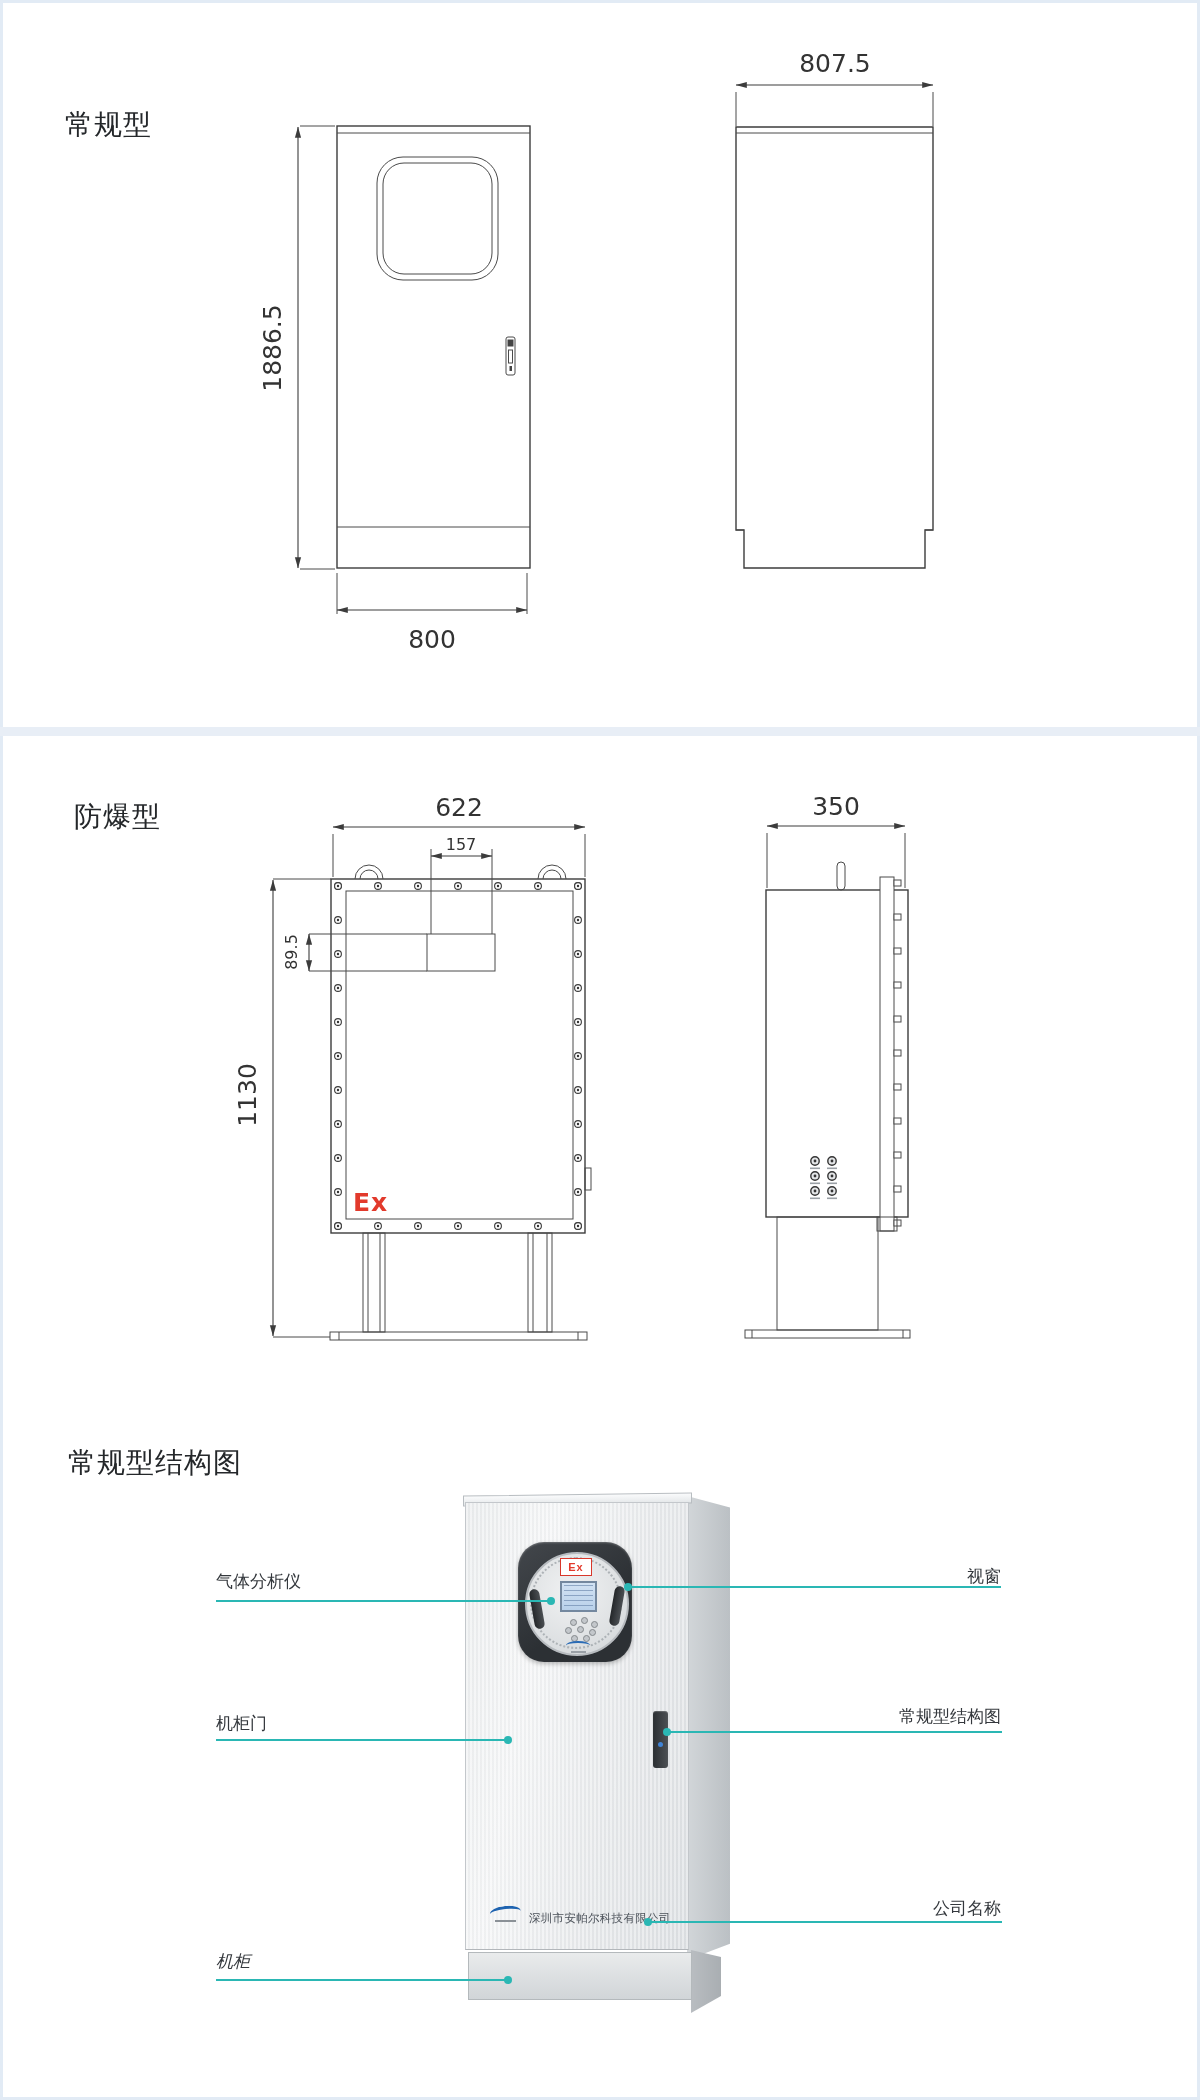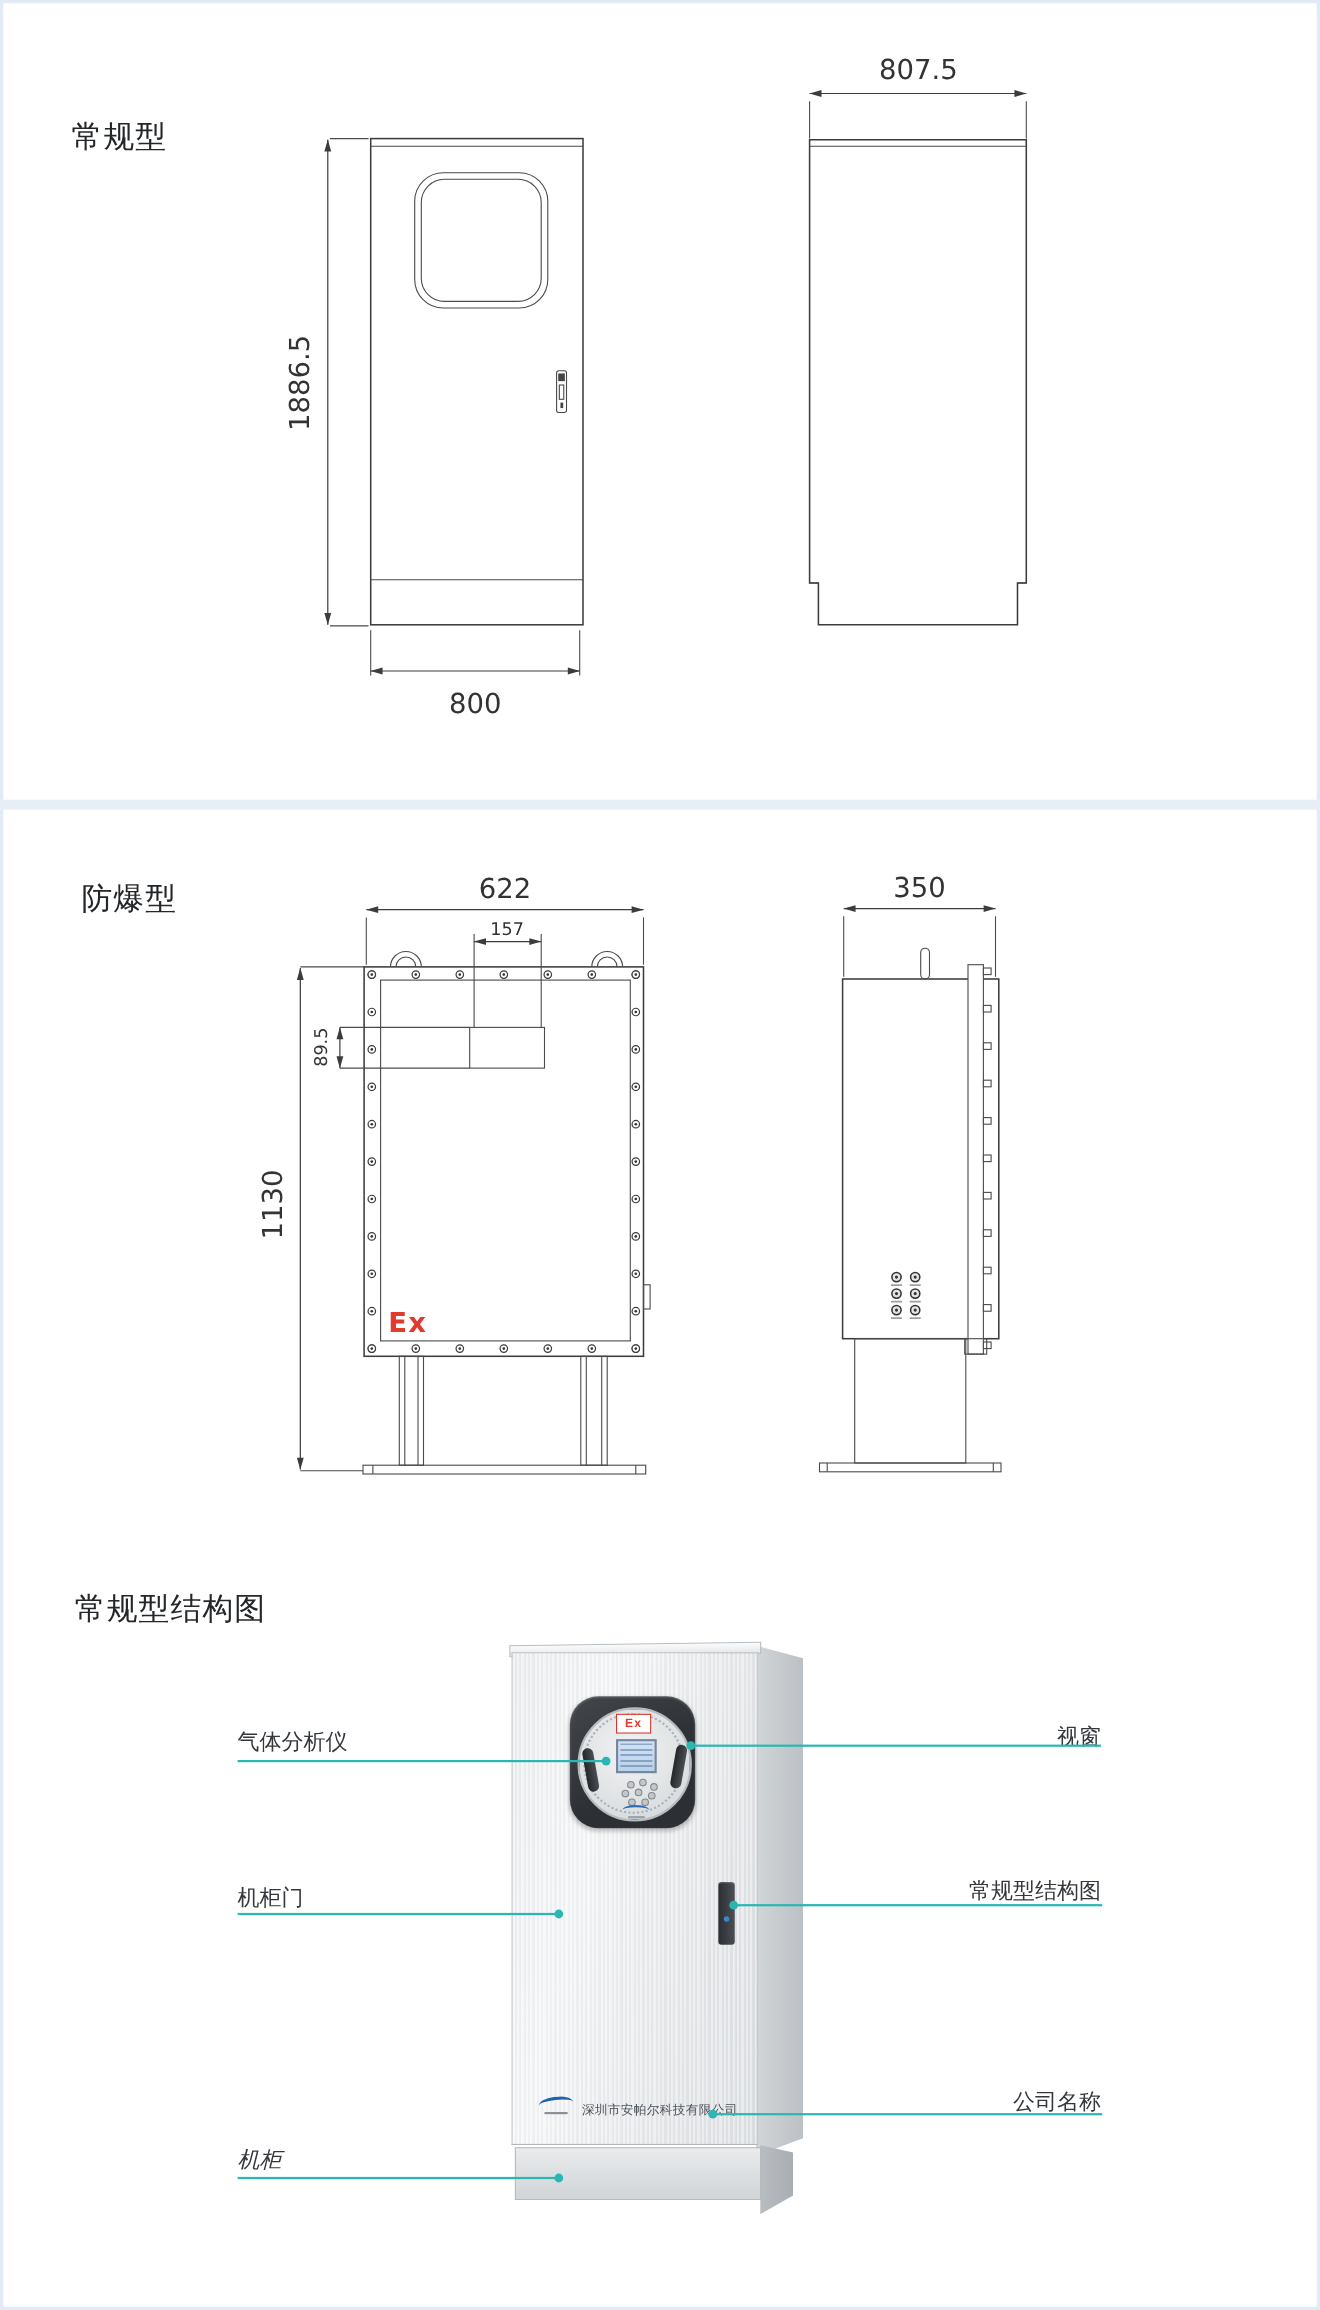--- a/index.html
+++ b/index.html
@@ -51,21 +51,21 @@
   .knob{position:absolute;width:5px;height:5px;border-radius:50%;background:#c3c7cb;border:1px solid #84898d;}
   .mini-swoosh{position:absolute;left:566px;top:1641px;width:24px;height:7px;border-radius:50%;border-top:2px solid #2a6bb5;}
   .mini-text{position:absolute;left:571px;top:1651px;width:15px;height:2px;background:#9aa0a6;}
   .lock{position:absolute;left:653px;top:1711px;width:15px;height:57px;border-radius:3px;
     background:linear-gradient(90deg,#2b2f33,#4c5054);box-shadow:inset 0 1px 1px rgba(255,255,255,.2);}
   .lock .dot{position:absolute;left:5px;top:31px;width:5px;height:5px;border-radius:50%;background:#3f83d6;}
   .brand-swoosh{position:absolute;left:490px;top:1906px;width:31px;height:10px;border-radius:50%;border-top:3px solid #1e63b0;transform:rotate(-6deg);}
   .brand-sub{position:absolute;left:495px;top:1920px;width:21px;height:2px;background:#8b9197;}
   .brand-text{position:absolute;left:529px;top:1911px;font-size:11.5px;color:#4c525a;letter-spacing:.3px;white-space:nowrap;}
   
-  .callout{position:absolute;font-size:20px;color:var(--label);white-space:nowrap;}
+  .callout{position:absolute;font-size:17px;color:var(--label);white-space:nowrap;}
   .lead{position:absolute;height:2px;background:var(--teal);}
   .lead-dot{position:absolute;width:8px;height:8px;border-radius:50%;background:var(--teal);}
 </style>
 </head>
 <body>
 
 <div class="page"></div>
 <div class="divider"></div>
 
 <div class="sec-title" id="title-regular">常规型</div>

